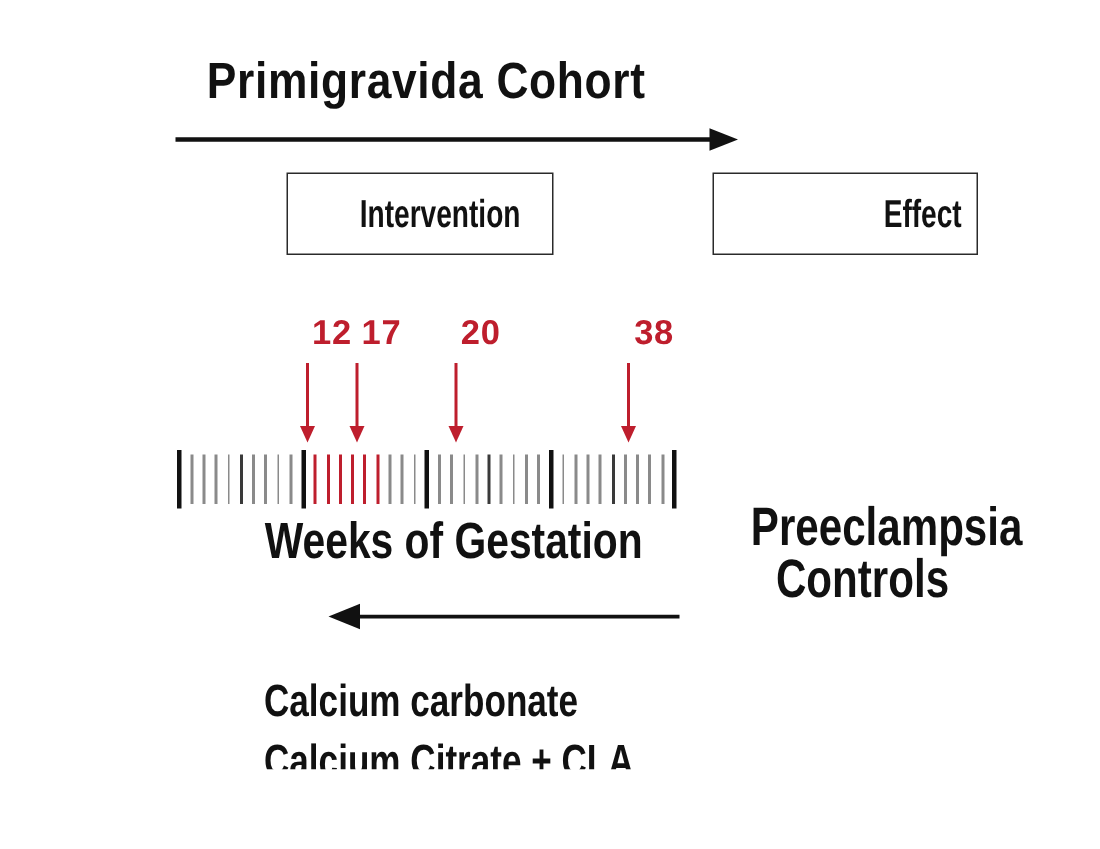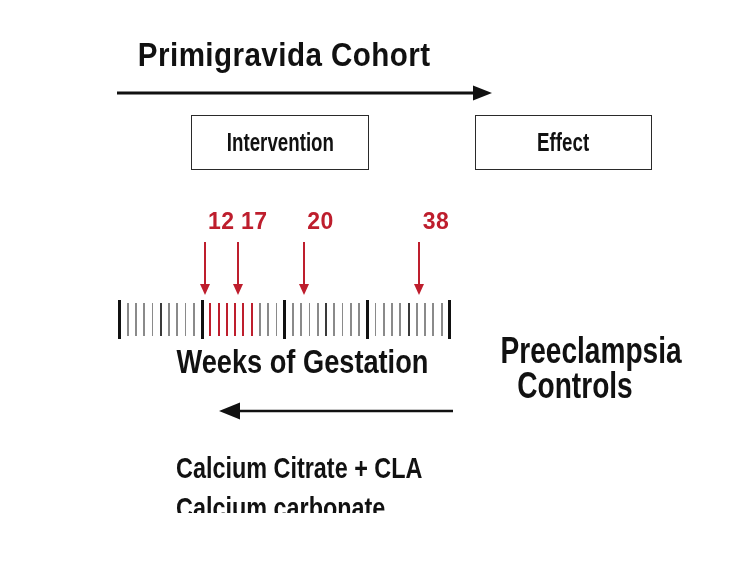--- a/index.html
+++ b/index.html
@@ -26,21 +26,21 @@
   .title {
     position: absolute; left: 64px; top: 35px; width: 440px;
     font-size: 34px; text-align: center; letter-spacing: 0.5px;
   }
   .top-arrow  { position: absolute; left: 115px; top: 83px; }
   .left-arrow { position: absolute; left: 217px; top: 399px; }
 
   .box {
     position: absolute; top: 115px; height: 53px;
     border: 1.5px solid #2a2a2a; background: #ffffff;
-    display: flex; align-items: center; justify-content: center;
+    display: flex; align-items: center; justify-content: flex-end;
     font-size: 26px;
   }
   .box-intervention { left: 191px; width: 176px; }
   .box-effect       { left: 475px; width: 175px; }
 
   .marker-label {
     position: absolute; top: 208px; width: 60px; margin-left: -30px;
     text-align: right; font-size: 23px; font-weight: bold;
     color: var(--accent, #be1e2d); letter-spacing: 0.5px;
   }
@@ -159,17 +159,17 @@
     <span class="line"><span class="cond-c">Preeclampsia</span></span>
     <span class="line"><span class="cond-c">Controls</span></span>
   </div>
 
   <svg class="left-arrow" width="240" height="24" viewBox="0 0 240 24">
     <line x1="20" y1="12" x2="236" y2="12" stroke="#111111" stroke-width="2.5"></line>
     <polygon points="2,12 23,3.5 23,20.5" fill="#111111"></polygon>
   </svg>
 
   <div class="bottom-label txt">
+    <span class="line"><span class="cond-l">Calcium carbonate</span></span>
     <span class="line"><span class="cond-l">Calcium Citrate + CLA</span></span>
-    <span class="line"><span class="cond-l">Calcium carbonate</span></span>
   </div>
 
 </div>
 
 </body></html>

